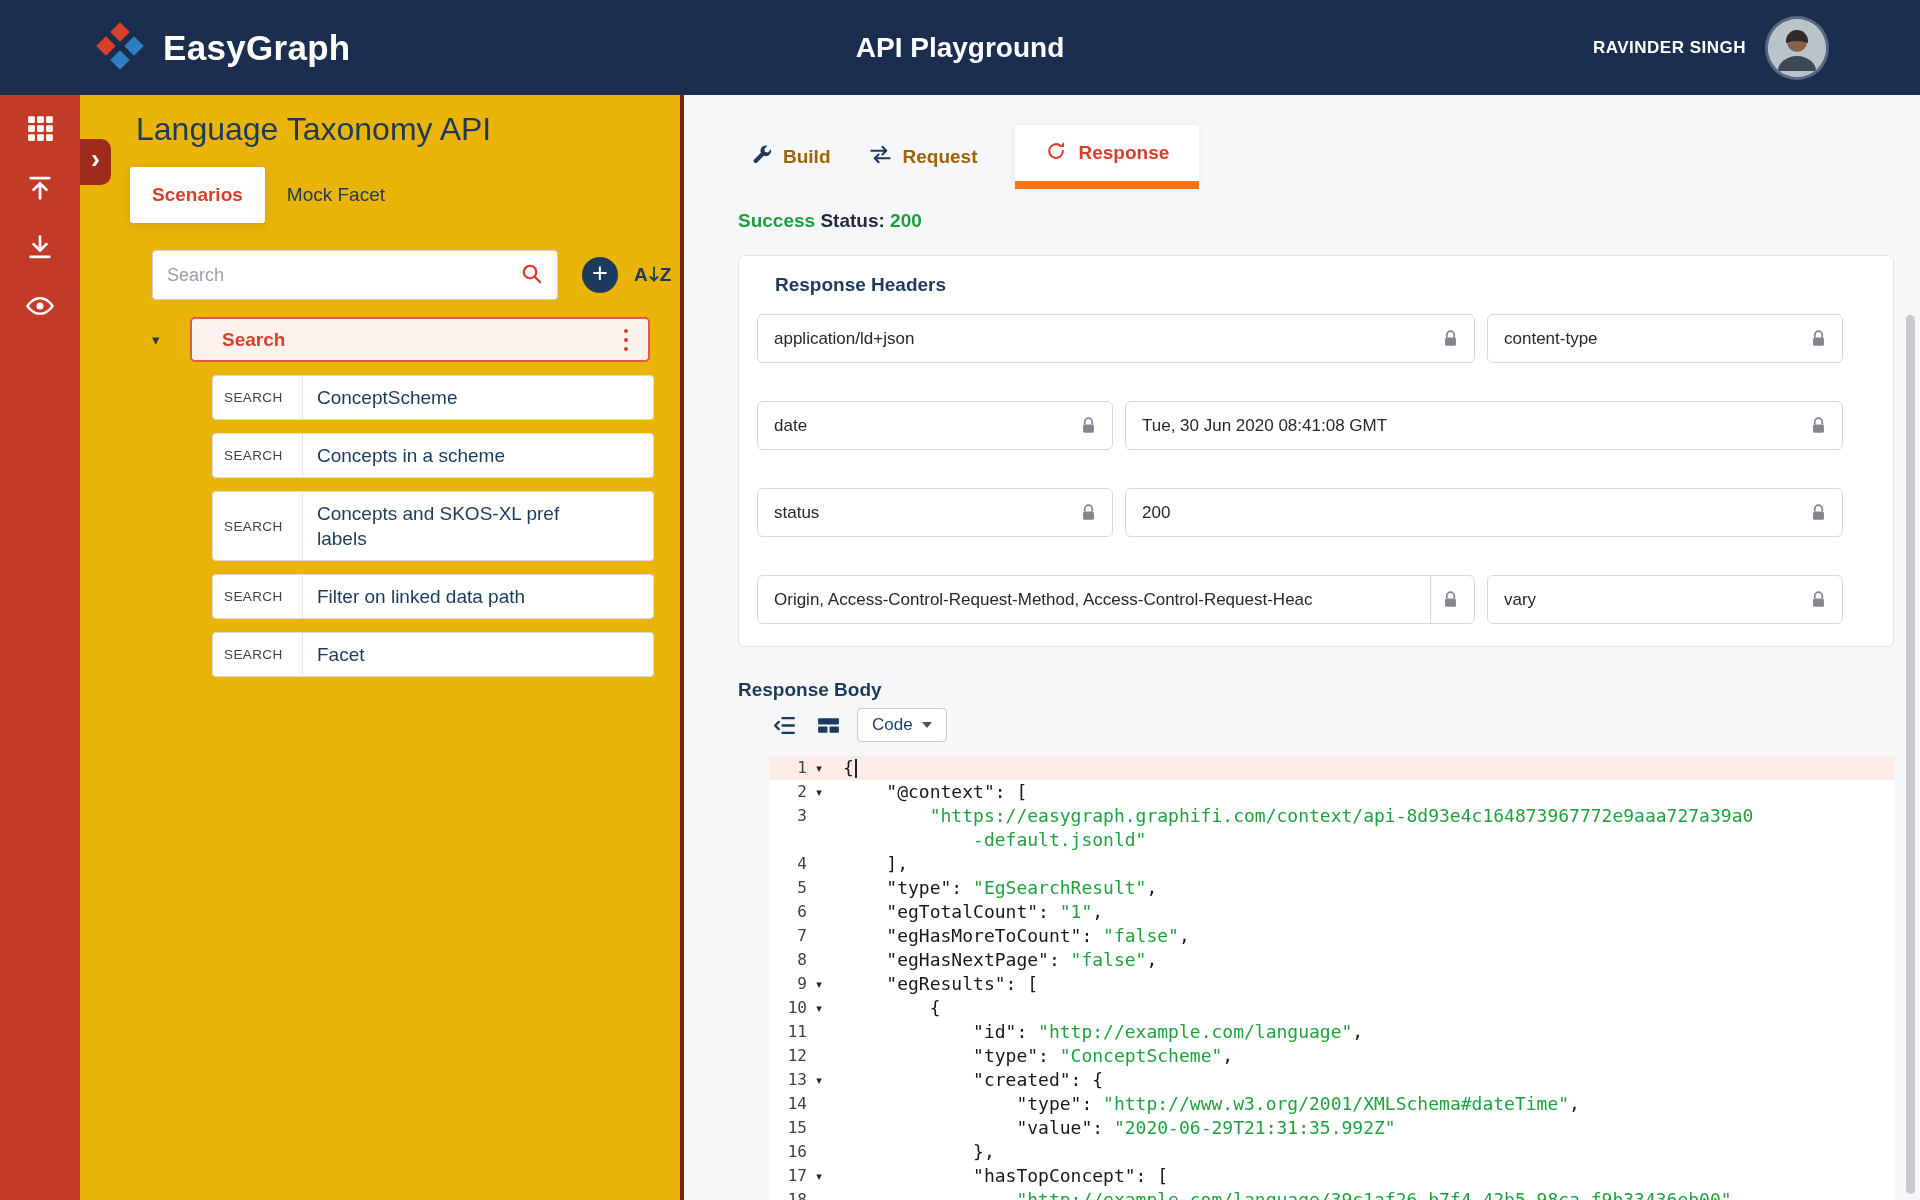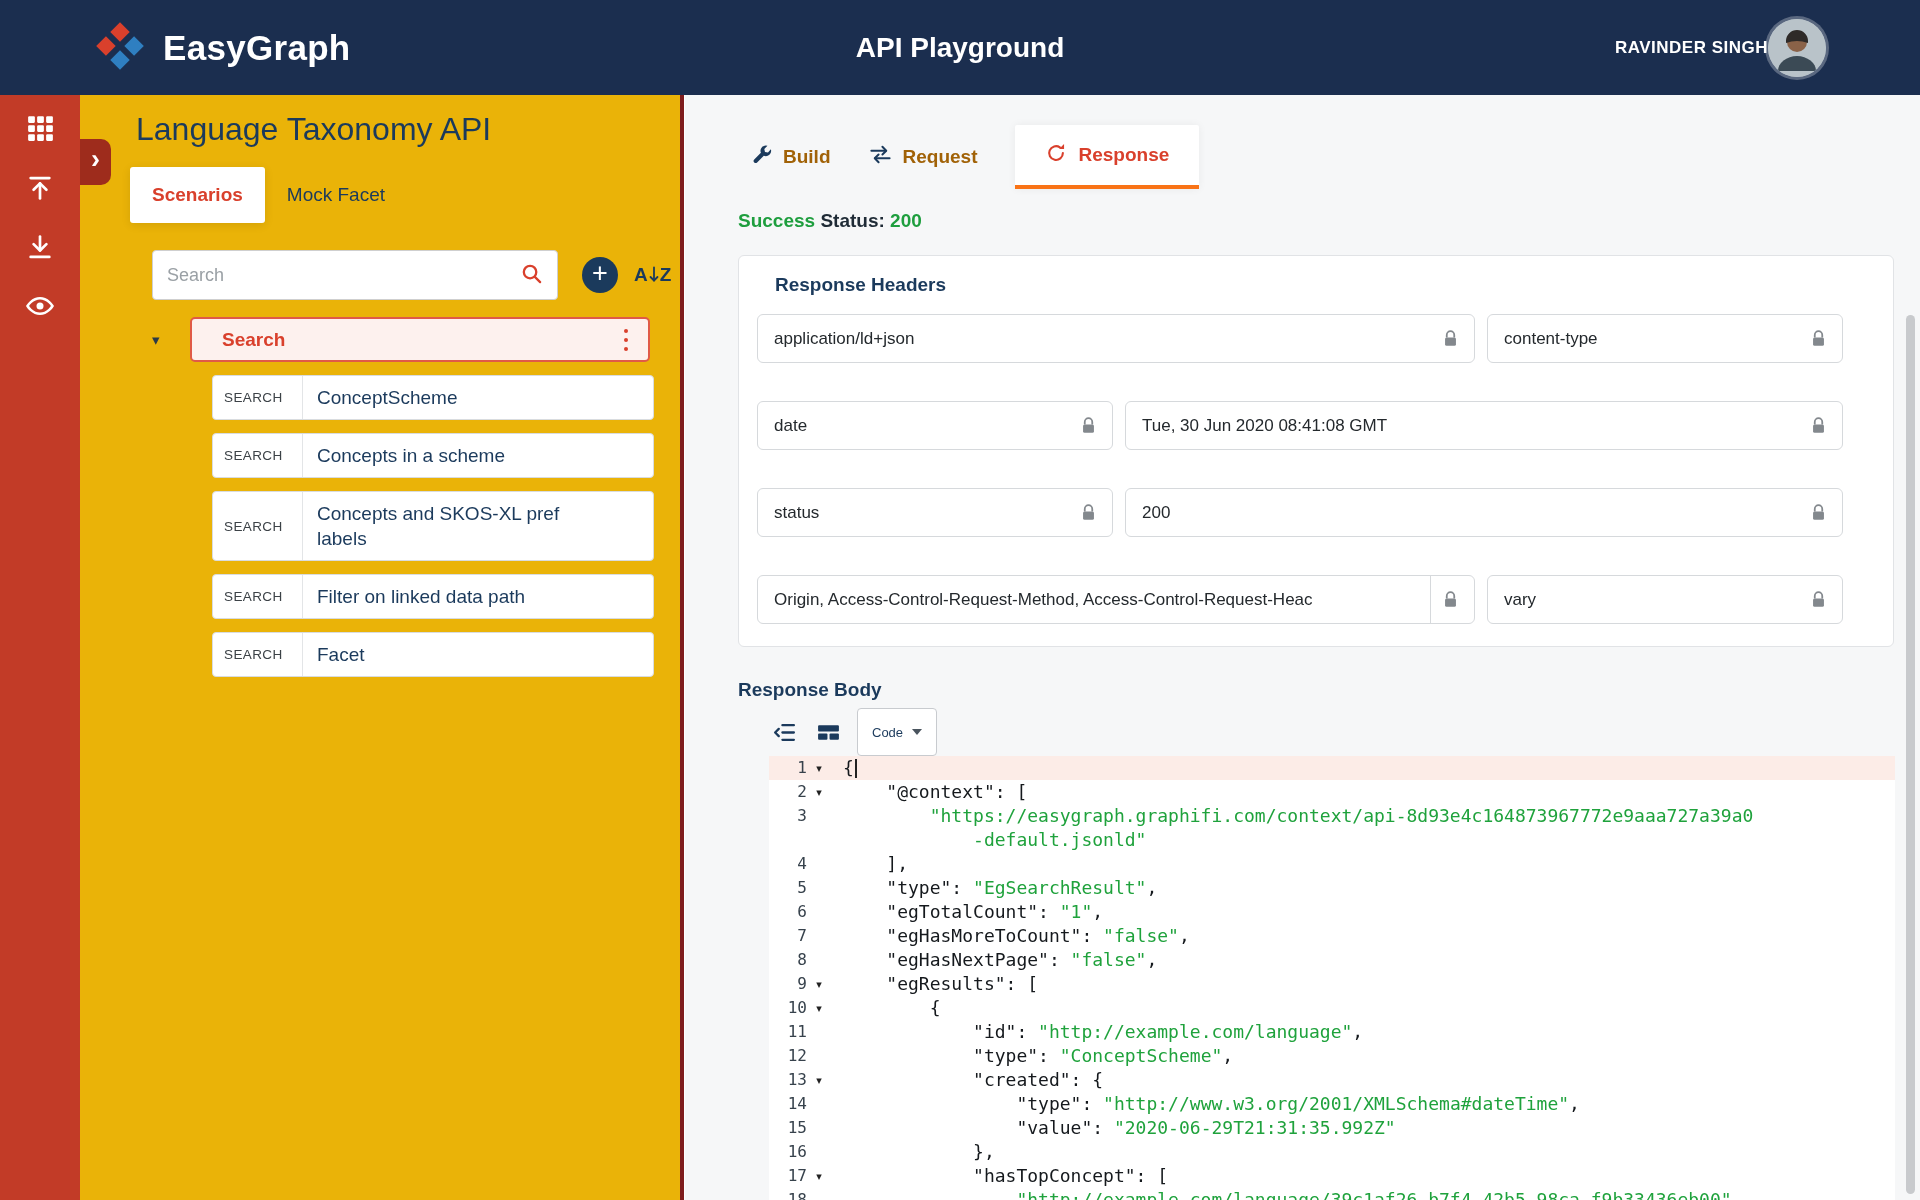--- a/index.html
+++ b/index.html
@@ -5,21 +5,21 @@
   * { margin:0; padding:0; box-sizing:border-box; }
   html,body { width:1920px; height:1200px; overflow:hidden; background:#fff;
               font-family:"Liberation Sans",sans-serif; position:relative; }
 
   
   .navbar { position:absolute; left:0; top:0; right:0; height:95px; background:#1b2e4f; z-index:20; }
   .brand { position:absolute; left:94px; top:0; height:95px; display:flex; align-items:center; gap:17px; }
   .brand-name { color:#fff; font-size:35px; font-weight:700; letter-spacing:.3px; }
   .nav-title { position:absolute; left:0; right:0; top:0; height:95px; display:flex; align-items:center;
                justify-content:center; color:#fff; font-size:28px; font-weight:600; pointer-events:none; }
-  .nav-right { position:absolute; right:94px; top:0; height:95px; display:flex; align-items:center; }
+  .nav-right { position:absolute; right:94px; top:0; height:95px; display:flex; align-items:center; gap:22px; }
   .nav-user { color:#fff; font-size:17px; font-weight:700; letter-spacing:.5px; }
   .avatar { width:58px; height:58px; border-radius:50%; overflow:hidden;
             box-shadow:0 0 0 3px rgba(255,255,255,.28); background:#b9c3c9; }
 
   
   .side-rail { position:absolute; left:0; top:95px; bottom:0; width:80px; background:#c23b27;
                display:flex; flex-direction:column; align-items:center; padding-top:4px; }
   .rail-btn { width:80px; height:59px; display:flex; align-items:center; justify-content:center; cursor:pointer; }
 
   .panel-toggle { position:absolute; left:80px; top:139px; width:31px; height:46px; background:#9e2c1c;
@@ -61,42 +61,42 @@
   .label-cell { flex:1; display:flex; align-items:center; padding:9px 12px 9px 14px; }
   .item-label { font-size:19px; color:#1b3a5c; max-width:268px; line-height:1.32; }
 
   
   .main { position:absolute; left:685px; top:95px; right:0; bottom:0; background:#f6f7f8; }
 
   .main-tabs { position:absolute; left:66px; top:30px; height:64px; display:flex; align-items:stretch; }
   .mtab { display:flex; align-items:center; gap:11px; font-size:19px; font-weight:600; color:#a16207;
           margin-right:38px; cursor:pointer; }
   .mtab.active { background:#fff; color:#d9402c; padding:0 30px; margin-right:0;
-                 border-bottom:4px solid #f97316; border-radius:2px 2px 0 0; box-shadow:0 0 8px rgba(0,0,0,.06); }
+                 border-bottom:8px solid #f97316; border-radius:2px 2px 0 0; box-shadow:0 0 8px rgba(0,0,0,.06); }
 
   .status-line { position:absolute; left:53px; top:115px; font-size:19px; font-weight:700; }
   .st-ok { color:#1e9e3e; } .st-lbl { color:#1f2b36; } .st-code { color:#1e9e3e; }
 
   .headers-card { position:absolute; left:53px; top:160px; width:1156px; height:392px; background:#fff;
                   border:1px solid #e1e3e6; border-radius:6px; padding:16px 50px 0 18px; }
   .card-title { margin:2px 0 18px 18px; font-size:19px; font-weight:700; color:#1b3a5c; }
   .hdr-row { display:flex; gap:12px; height:49px; margin-bottom:38px; }
   .hdr-box { border:1px solid #d6d9dc; border-radius:6px; background:#fff; display:flex; align-items:center;
              padding:0 16px; font-size:17px; color:#24292d; }
   .hdr-name { width:356px; flex:none; }
   .hdr-value { flex:1; min-width:0; }
   .hdr-text { flex:1; white-space:nowrap; overflow:hidden; }
   .lock { flex:none; margin-left:10px; display:flex; align-items:center; height:100%; }
   .hdr-box.with-divider .lock { border-left:1px solid #d6d9dc; padding-left:12px; }
 
   .body-title { position:absolute; left:53px; top:584px; font-size:19px; font-weight:700; color:#1b3a5c; }
   .body-toolbar { position:absolute; left:84px; top:613px; display:flex; align-items:center; gap:14px; }
   .tool-btn { width:30px; height:30px; display:flex; align-items:center; justify-content:center; cursor:pointer; }
-  .code-btn { height:48px; border:1px solid #c8cbcf; border-radius:4px; background:#fff; display:flex;
-              align-items:center; gap:9px; padding:0 14px; font-size:13px; color:#1b3a5c; cursor:pointer; }
+  .code-btn { height:34px; border:1px solid #c8cbcf; border-radius:4px; background:#fff; display:flex;
+              align-items:center; gap:9px; padding:0 14px; font-size:17px; color:#1b3a5c; cursor:pointer; }
   .code-caret { width:0; height:0; border-left:5px solid transparent; border-right:5px solid transparent;
                 border-top:6px solid #4a545e; }
 
   .code-area { position:absolute; left:84px; top:661px; width:1126px; bottom:0; background:#fff; overflow:hidden; }
   .code-line { display:flex; min-height:24px; line-height:24px; }
   .code-line.active { background:#fcece7; }
   .gutter { flex:none; width:62px; display:flex; }
   .gut-num { width:38px; text-align:right; font-family:"DejaVu Sans Mono",monospace; font-size:16px; color:#37424c; }
   .gut-fold { width:24px; text-align:center; font-size:11px; color:#222; cursor:pointer; }
   .code-text { font-family:"DejaVu Sans Mono",monospace; font-size:18px; white-space:pre; color:#15191d; padding-left:12px; }

